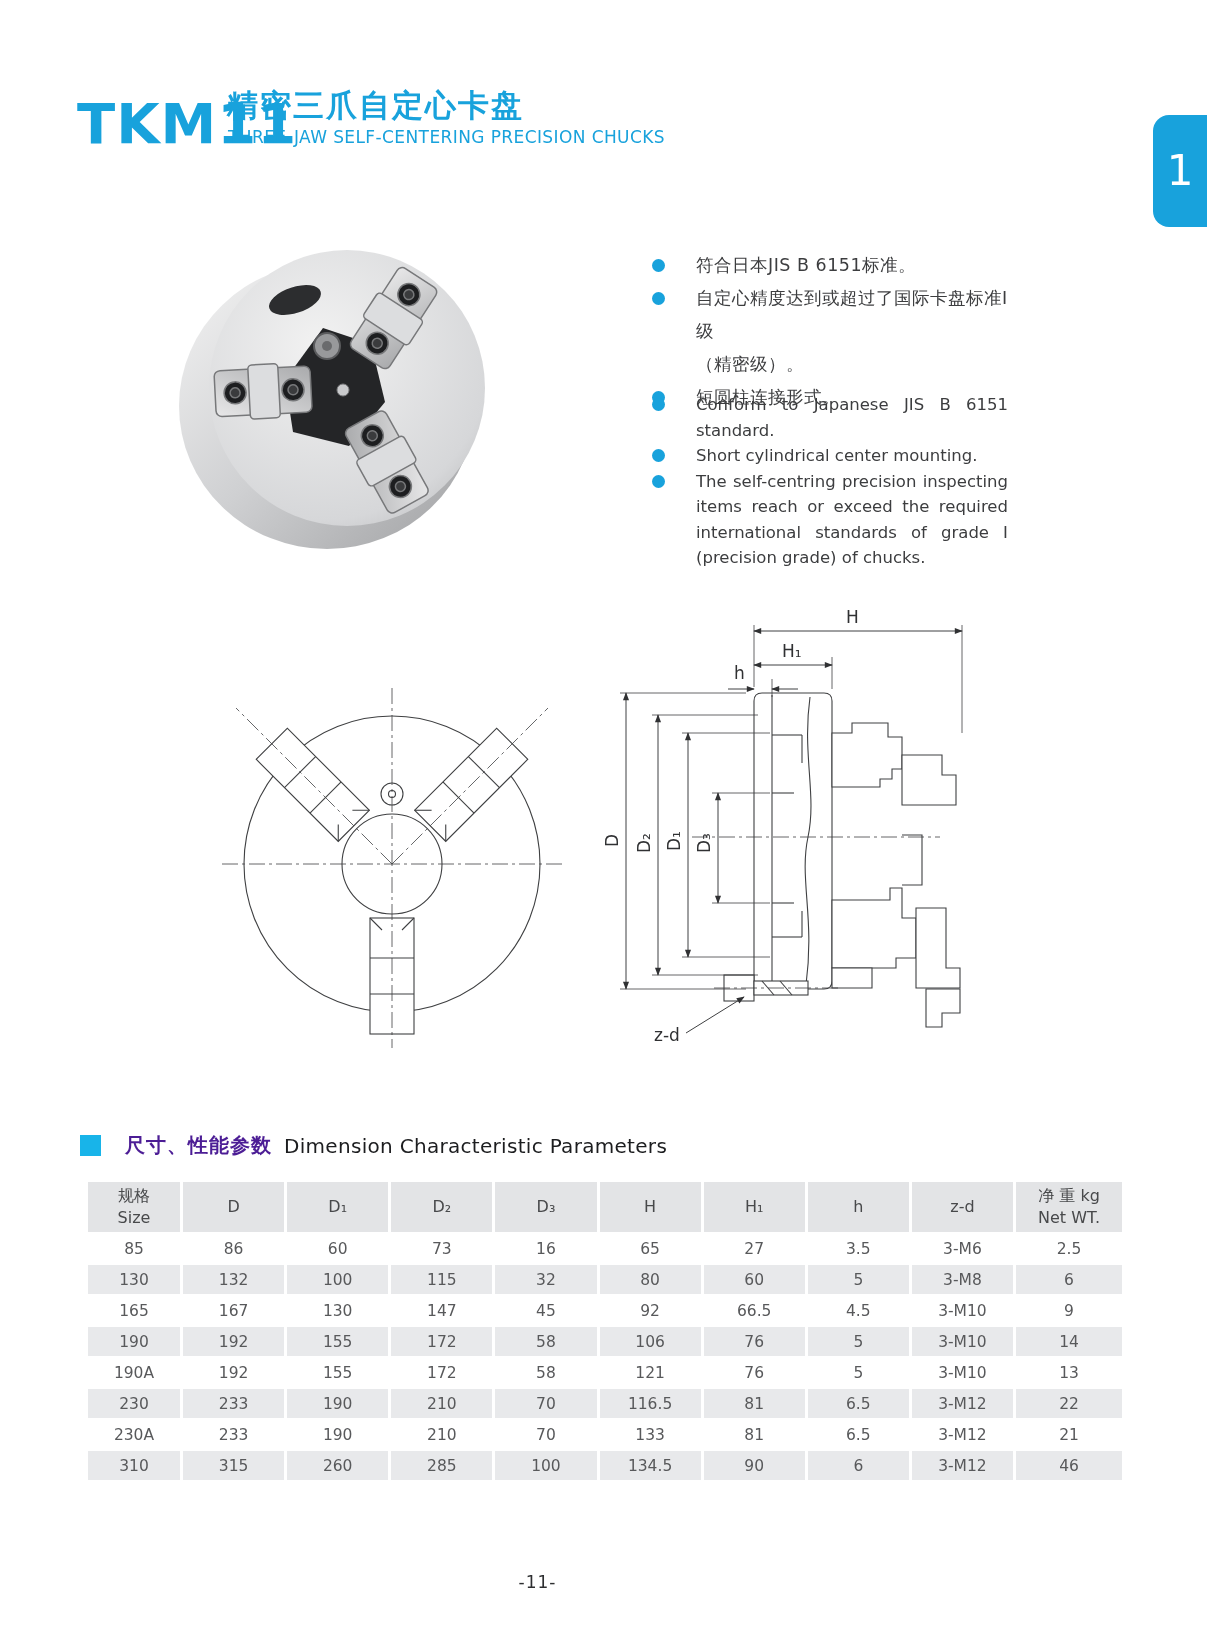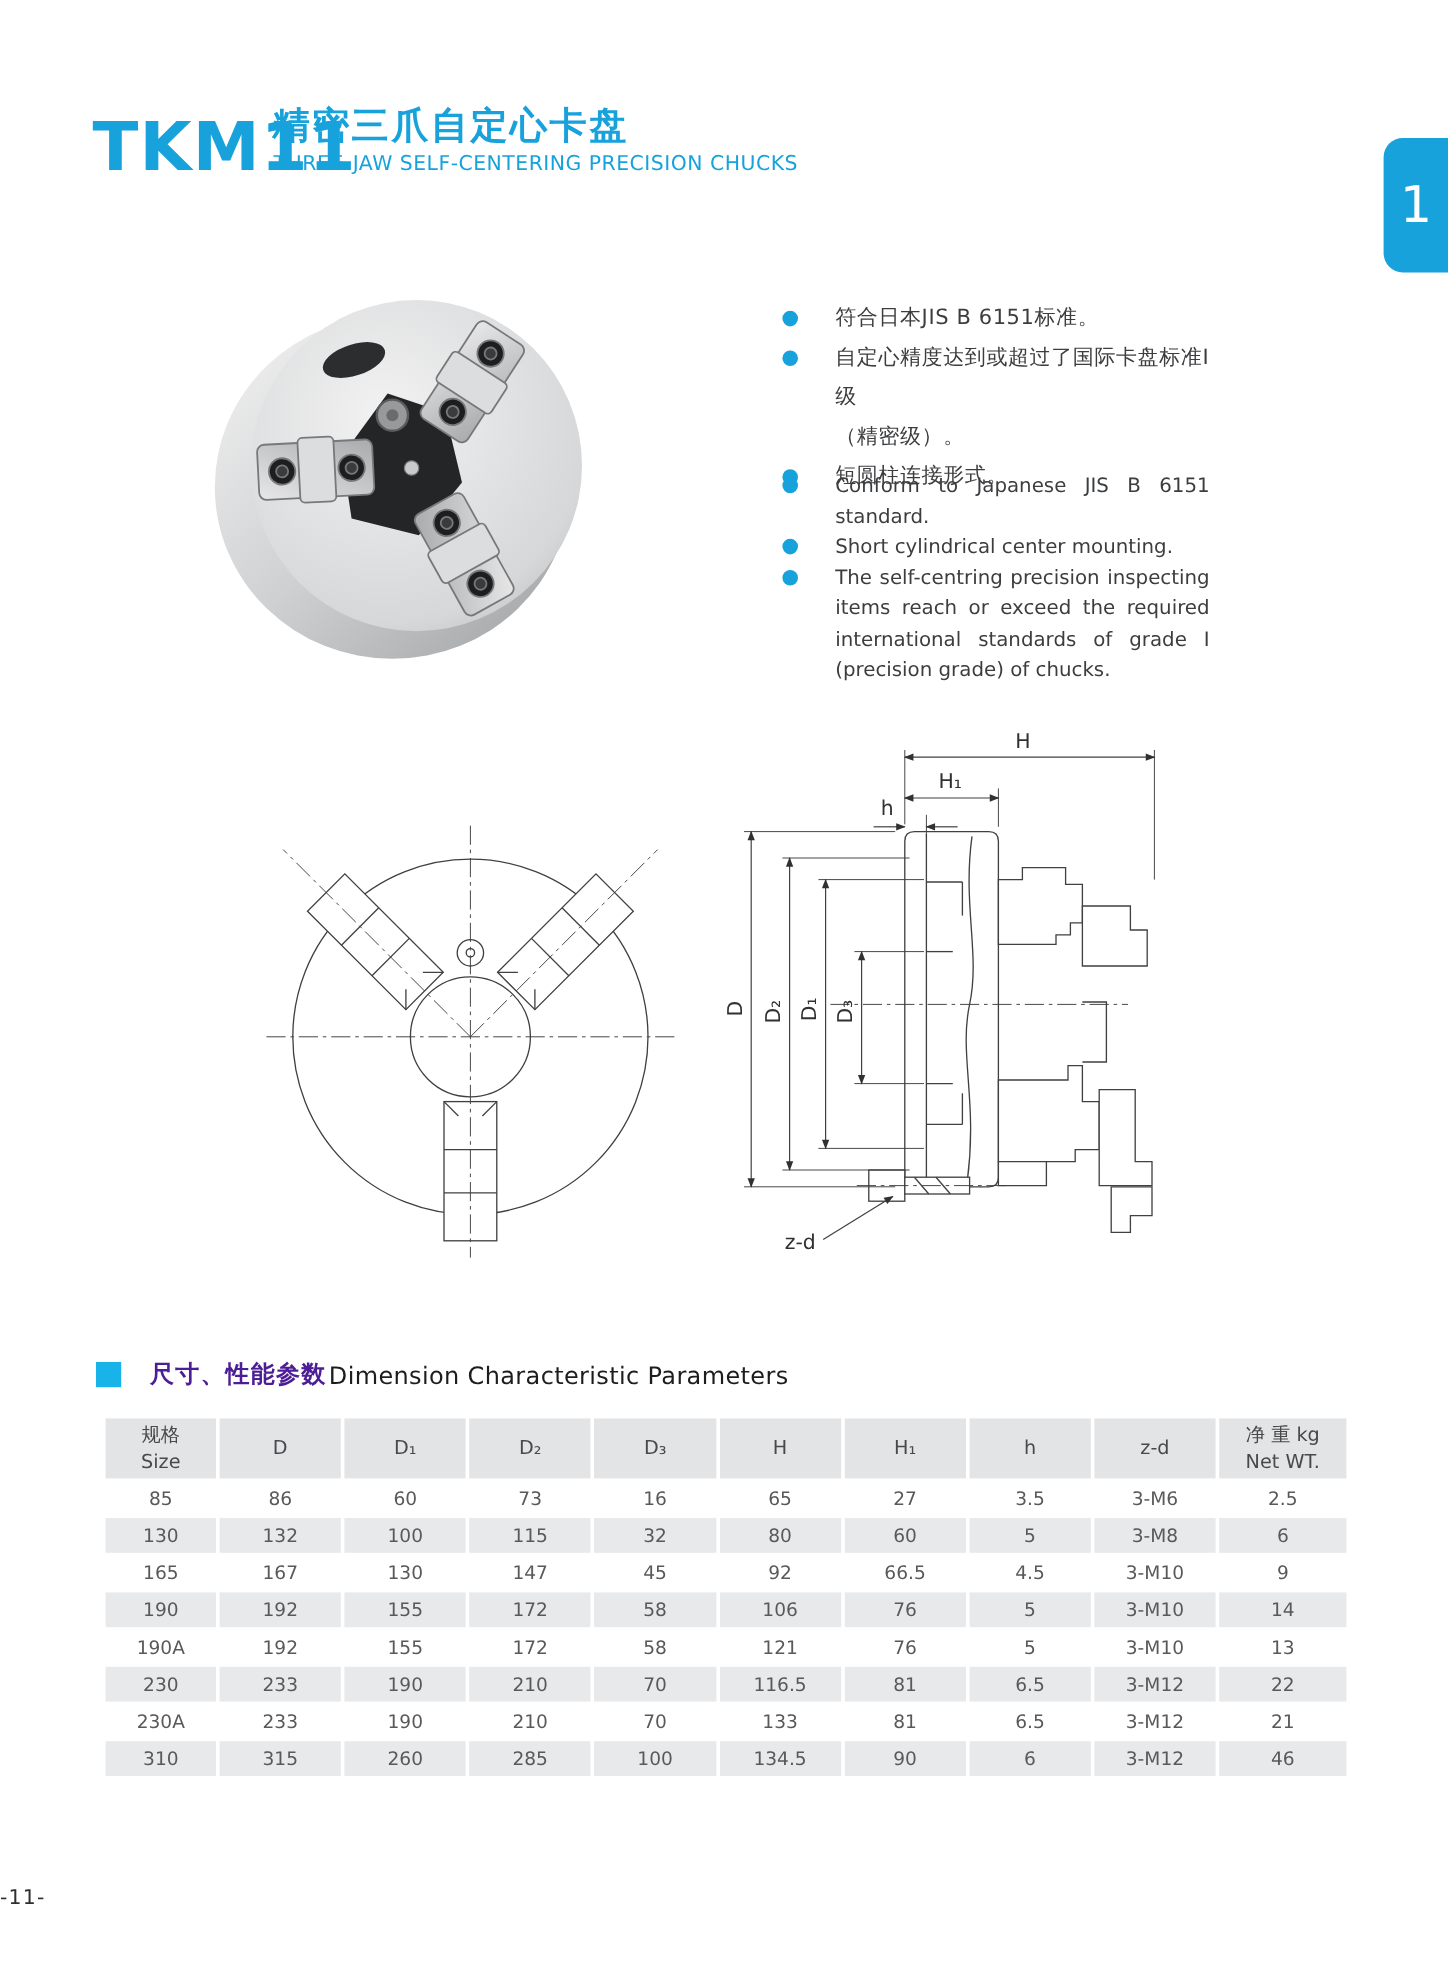--- a/index.html
+++ b/index.html
@@ -38,38 +38,38 @@
   #features-en .bullet-text{font-size:16.5px;line-height:25.5px;text-align:justify;}
   
   .photo-wrap{position:absolute;left:175px;top:238px;width:330px;height:312px;}
   .front-view{position:absolute;left:210px;top:648px;width:364px;height:404px;}
   .section-view{position:absolute;left:596px;top:585px;width:400px;height:462px;}
   svg text{font-family:"DejaVu Sans","Liberation Sans",sans-serif;fill:#303133;}
   
   .section-head{position:absolute;left:80px;top:1132px;display:flex;align-items:center;}
   .section-head .sq{width:21px;height:21px;background:#18b4e9;margin-right:24px;}
   .section-head .cn{font-size:20px;font-weight:bold;color:#4c1d95;letter-spacing:1px;}
-  .section-head .en{font-size:20px;color:#1c1d1f;margin-left:2px;letter-spacing:.3px;}
+  .section-head .en{font-size:20px;color:#1c1d1f;margin-left:12px;letter-spacing:.3px;}
   table.params{
     position:absolute;left:85px;top:1180px;width:1040px;
     border-collapse:separate;border-spacing:3px 2px;table-layout:fixed;
   }
   table.params th{
     background:#e3e4e6;font-weight:normal;font-size:16px;color:#48494b;
     height:48px;text-align:center;vertical-align:middle;white-space:pre-line;line-height:22px;
   }
   table.params td{
     height:27px;text-align:center;vertical-align:middle;font-size:15.5px;color:#58595b;
   }
   table.params tbody tr:nth-child(even) td{background:#e8e9eb;}
   
   .footer{position:absolute;left:0;top:1543px;width:1075px;text-align:center;color:#2e2f31;}
   .footer .cn{font-size:16.5px;letter-spacing:1px;}
   .footer .en{font-size:16.5px;margin-left:22px;letter-spacing:.2px;}
-  .page-num{position:absolute;left:0;top:1572px;width:1075px;
+  .page-num{position:absolute;left:0;top:1572px;width:1075px;text-align:center;
     font-size:17px;color:#2e2f31;letter-spacing:1px;}
 </style>
 </head>
 <body>
 
 <div id="page">
 
   <div class="model">TKM11</div>
   <div class="title-cn">精密三爪自定心卡盘</div>
   <div class="title-en">THREE-JAW SELF-CENTERING PRECISION CHUCKS</div>

